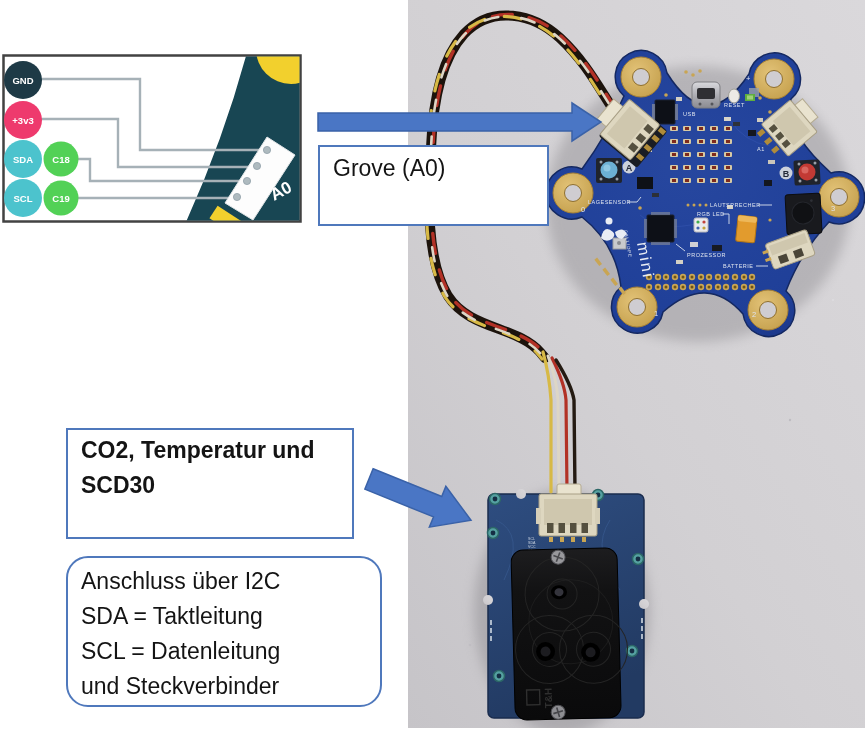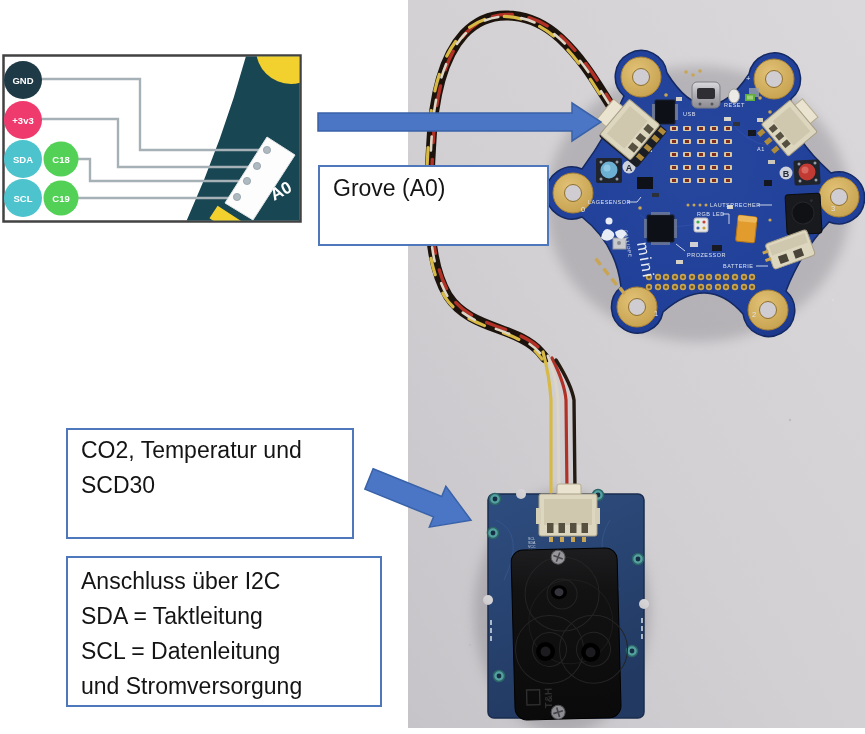--- a/index.html
+++ b/index.html
@@ -5,23 +5,23 @@
   html,body{margin:0;padding:0;background:#fff;}
   .stage{position:relative;width:865px;height:734px;background:#ffffff;overflow:hidden;
          font-family:"Liberation Sans",sans-serif;}
   .photo-svg{position:absolute;left:408px;top:0;z-index:1;}
   .pinout-svg{position:absolute;left:0;top:40px;z-index:2;}
   .overlay-svg{position:absolute;left:0;top:0;z-index:3;pointer-events:none;}
   .callout{position:absolute;box-sizing:border-box;background:#ffffff;
            border:2px solid #4f78bc;color:#141414;font-size:23px;line-height:35px;
            padding:3px 10px 0 13px;z-index:4;}
   .callout span{display:block;white-space:nowrap;}
-  .co-grove{left:318px;top:145px;width:231px;height:81px;padding-top:4px;margin-top:20px;}
-  .co-sensor{left:66px;top:428px;width:288px;height:111px;}
-  .co-i2c{left:66px;top:556px;width:316px;height:151px;padding-top:6px;}
+  .co-grove{left:318px;top:145px;width:231px;height:81px;padding-top:4px;}
+  .co-sensor{left:66px;top:428px;width:288px;height:111px;font-weight:bold;}
+  .co-i2c{left:66px;top:556px;width:316px;height:151px;padding-top:6px;border-radius:22px;}
   svg text{font-family:"Liberation Sans",sans-serif;}
   .silk{fill:#dde3ee;font-size:5.5px;letter-spacing:.5px;}
   .cornernum{fill:#dfe3ec;font-size:7.5px;}
 </style>
 </head>
 <body>
 
 <div class="stage">
 
   <svg class="photo-svg" width="457" height="728" viewBox="408 0 457 728">
@@ -523,16 +523,16 @@
 
   <div class="callout co-sensor">
     <span>CO2, Temperatur und</span>
     <span>SCD30</span>
   </div>
 
   <div class="callout co-i2c">
     <span>Anschluss über I2C</span>
     <span>SDA = Taktleitung</span>
     <span>SCL = Datenleitung</span>
-    <span>und Stromversorgung</span>
+    <span>und Steckverbinder</span>
   </div>
 
 </div>
 
 </body></html>

